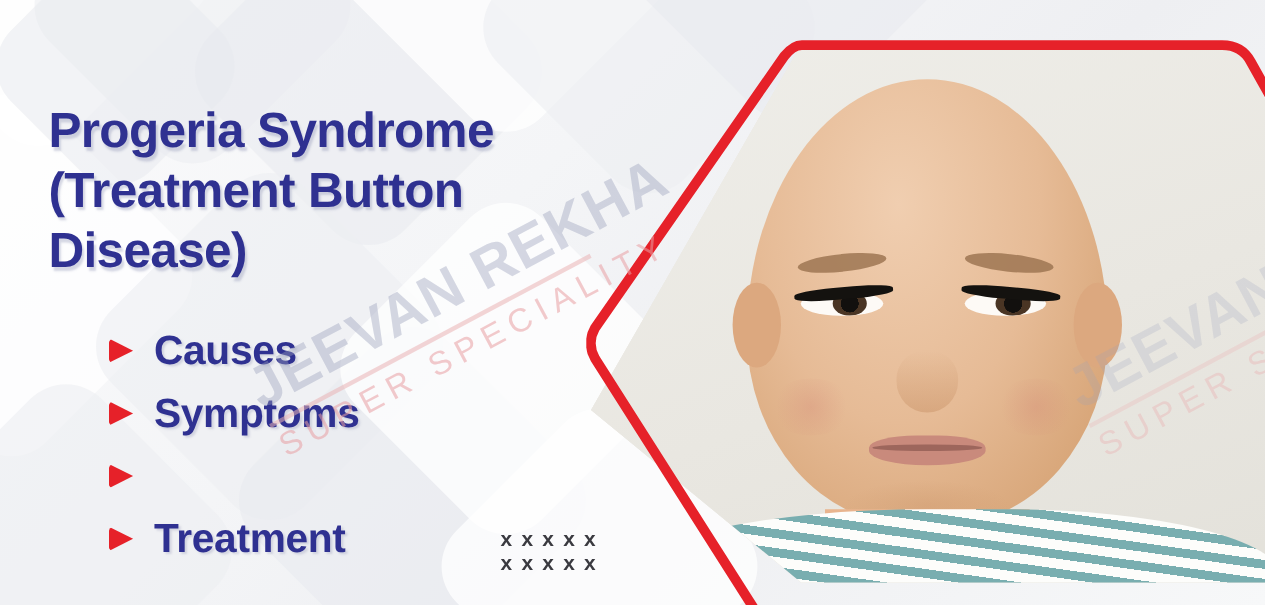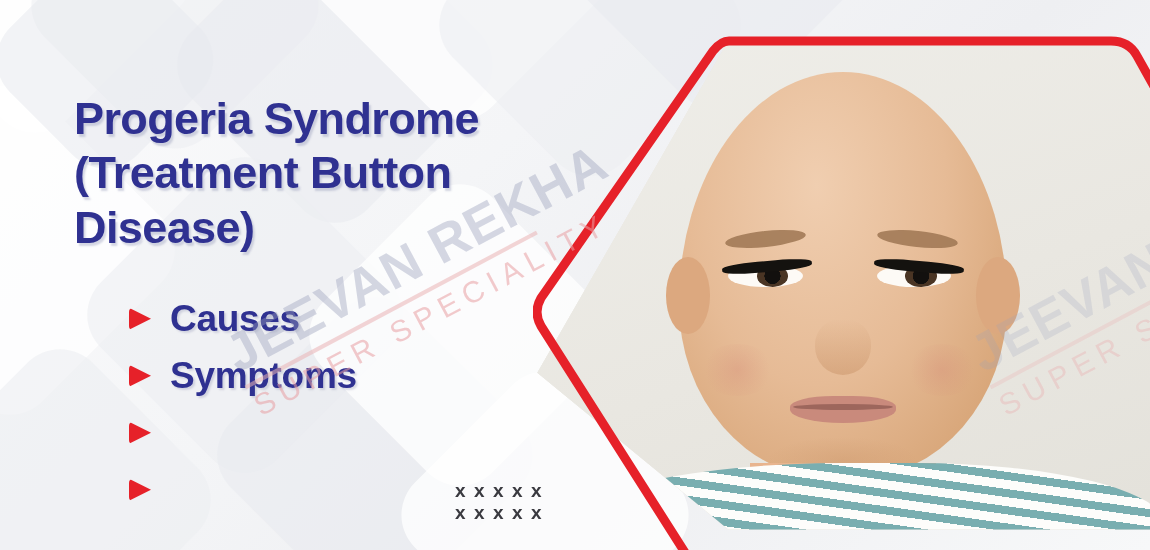--- a/index.html
+++ b/index.html
@@ -75,21 +75,20 @@
     opacity: .55;
   }
 
   
   .copy {
     position: absolute;
     left: 44px;
     top: 92px;
     width: 560px;
     z-index: 6;
-    margin-left: 30px;
   }
   .title-line {
     font-size: 45px;
     font-weight: 700;
     line-height: 1.21;
     color: #2f3191;
     letter-spacing: -0.6px;
     text-shadow: 2px 3px 2px rgba(120,125,165,.30);
   }
 
@@ -393,20 +392,21 @@
       </li>
       <li class="bullet">
         <span class="bullet-marker"></span>
         <span class="bullet-label">Symptoms</span>
       </li>
       <li class="bullet">
         <span class="bullet-marker"></span>
       </li>
       <li class="bullet">
         <span class="bullet-marker"></span>
+        <span class="bullet-label">Treatment</span>
       </li>
     </ul>
   </div>
 
   <div class="xgrid">
     <span>x</span>
     <span>x</span>
     <span>x</span>
     <span>x</span>
     <span>x</span>

